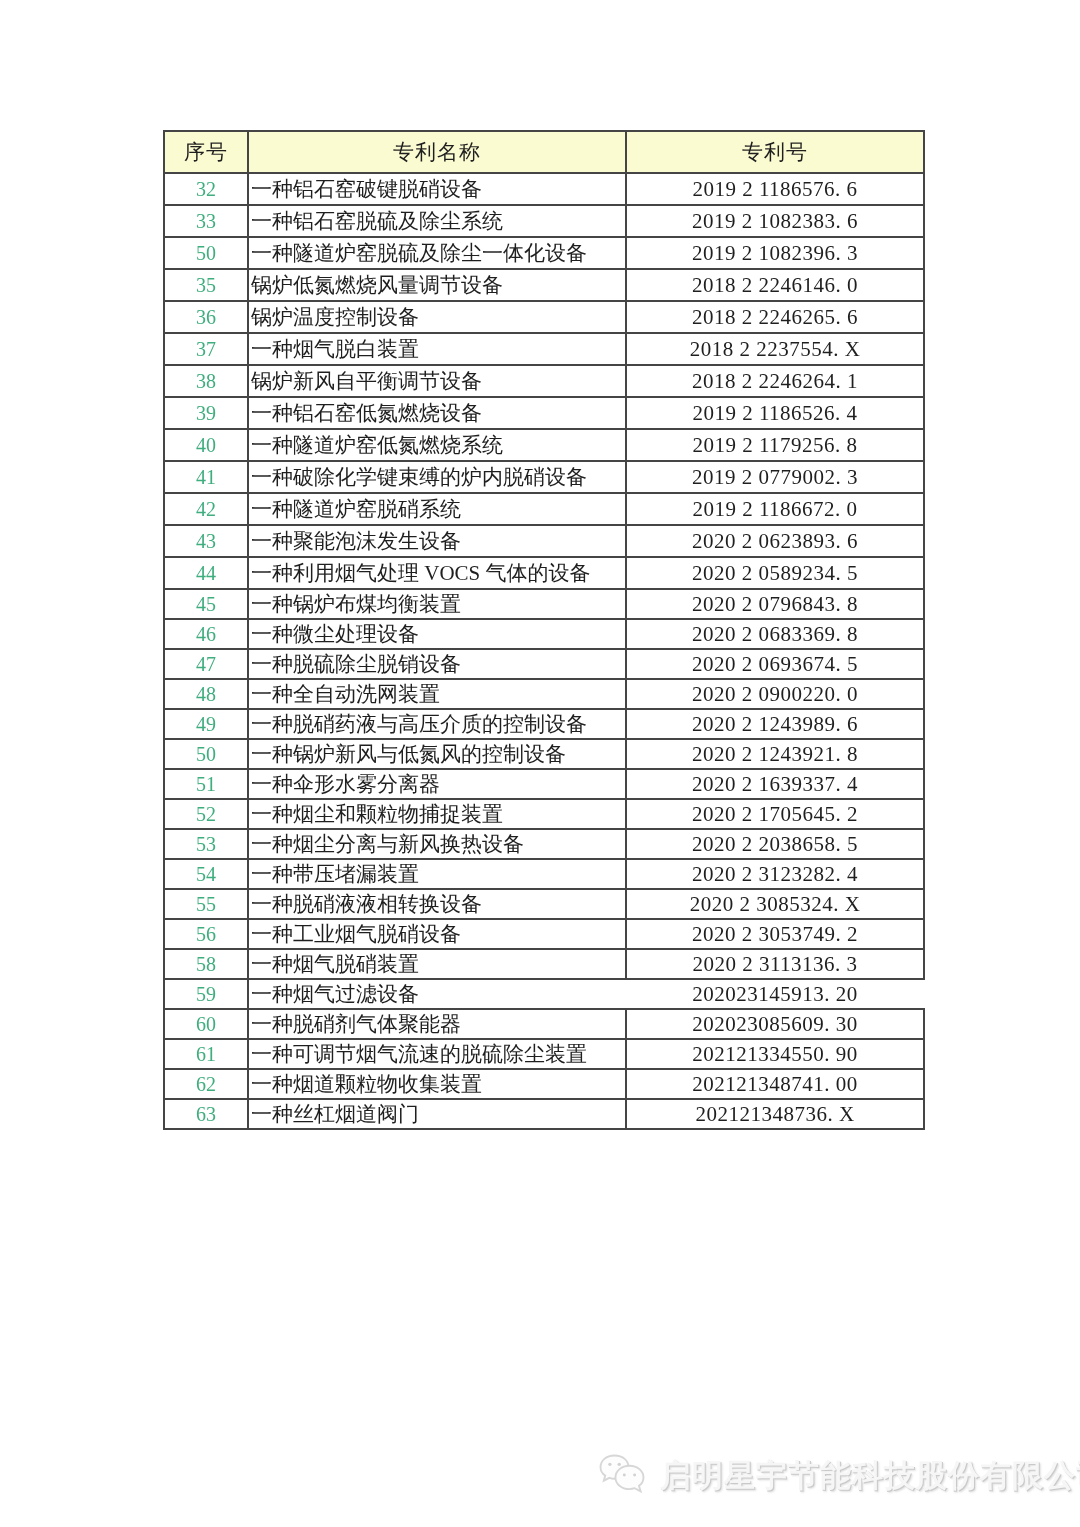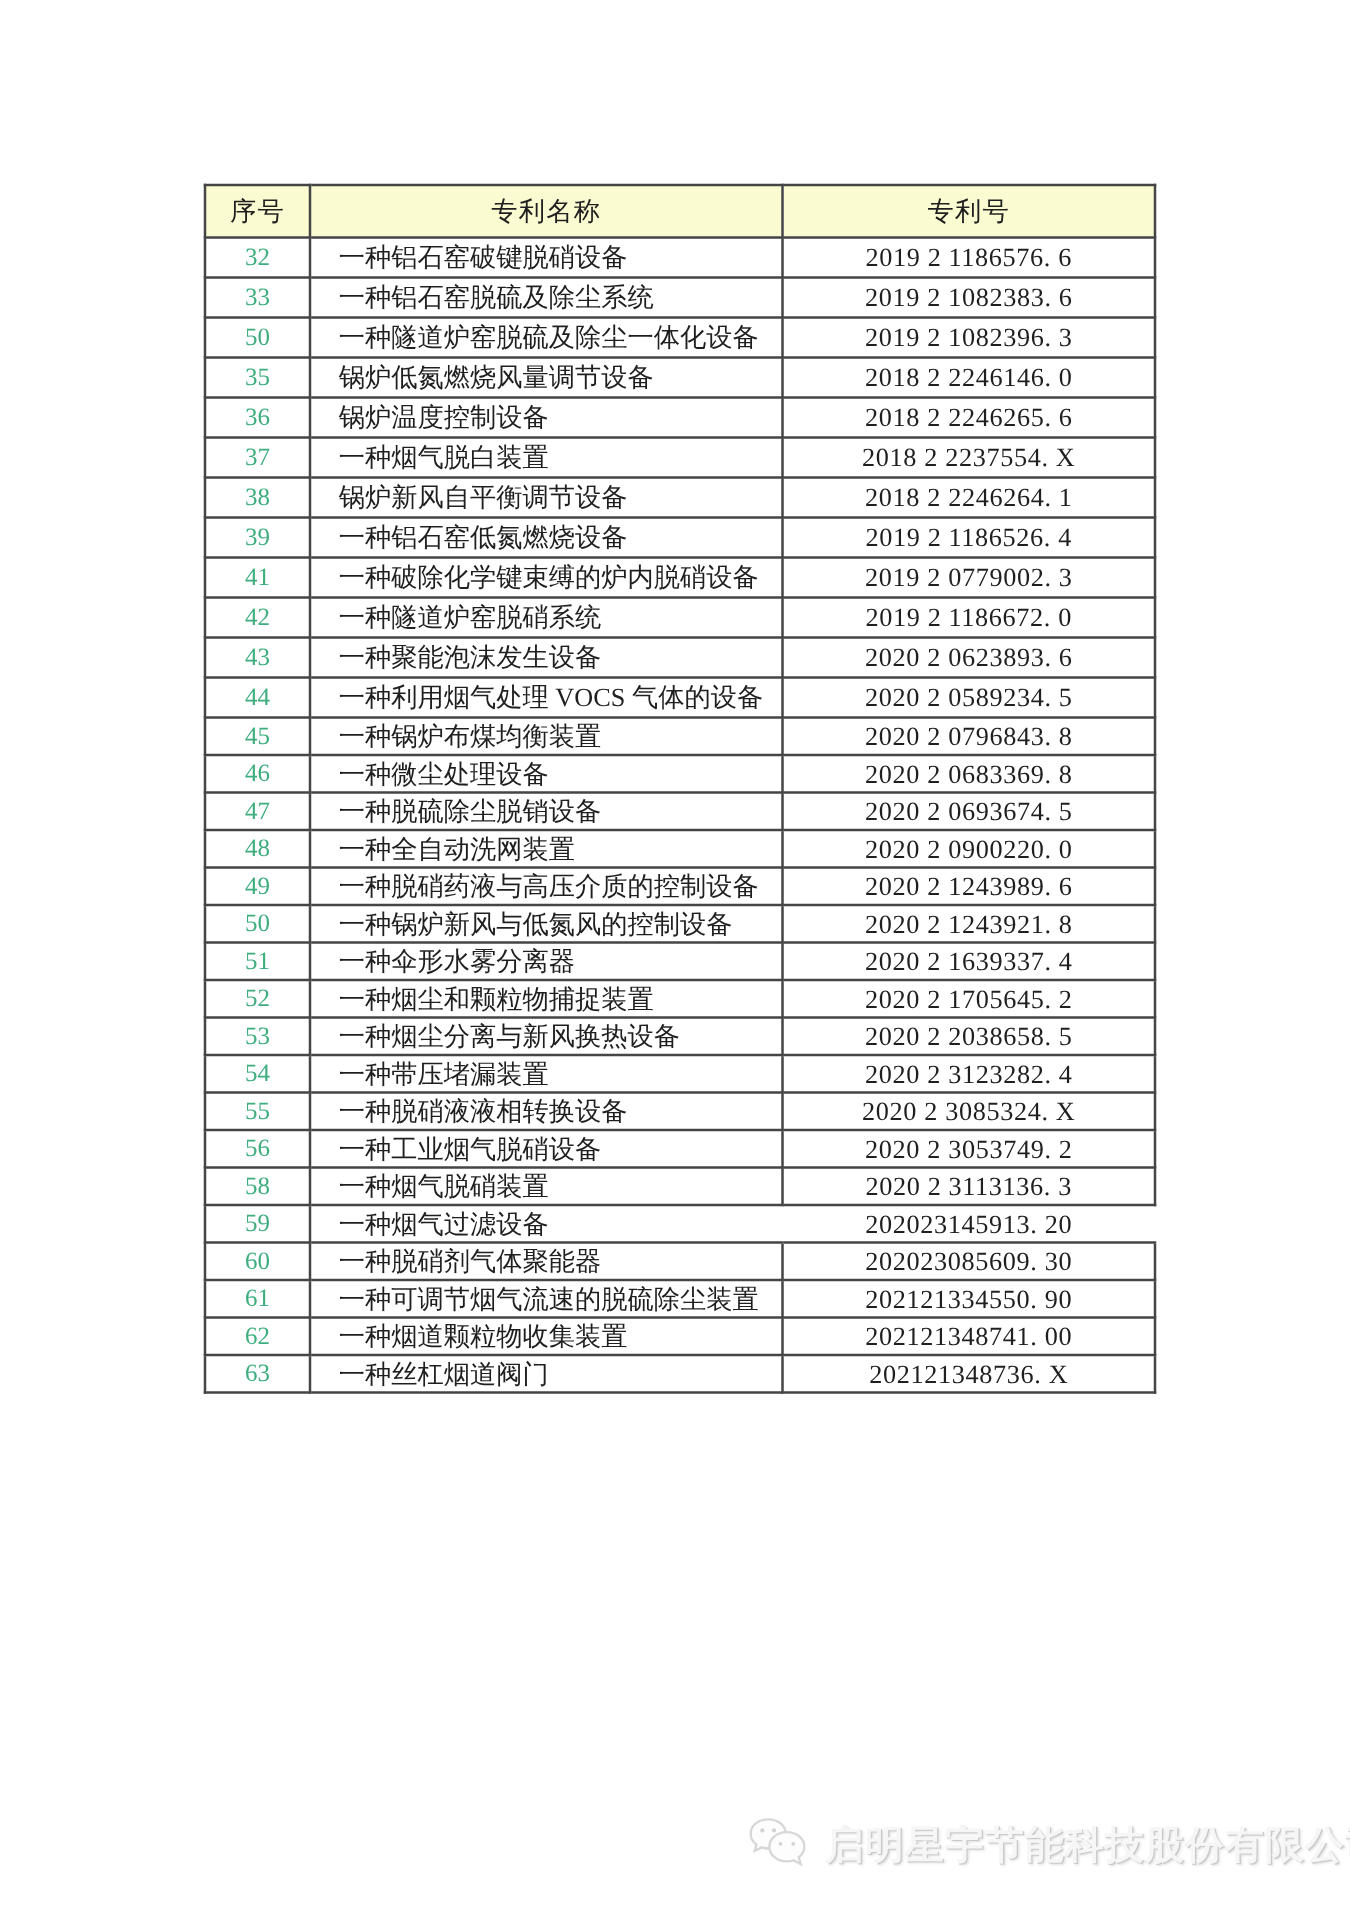--- a/index.html
+++ b/index.html
@@ -22,21 +22,20 @@
     overflow:hidden;
   }
   table.patent-table{
     position:absolute;
     left:163px;
     top:130px;
     width:760px;
     border-collapse:collapse;
     table-layout:fixed;
     border:2px solid var(--border-color);
-    margin-top:17px;
   }
   col.c1{width:84px;}
   col.c2{width:378px;}
   col.c3{width:298px;}
   th,td{
     border:2px solid var(--border-color);
     vertical-align:middle;
     overflow:hidden;
     white-space:nowrap;
   }
@@ -50,21 +49,21 @@
   }
   tbody tr.tall td{height:32px;}
   tbody tr.short td{height:29px;}
   td.serial{
     color:var(--serial-green);
     text-align:center;
     font-size:20px;
   }
   td.pname{
     text-align:left;
-    padding-left:22px;
+    padding-left:2px;
     font-size:21px;
   }
   td.pnumber{
     text-align:center;
     font-size:21px;
     letter-spacing:0.5px;
   }
   
   tr.broken-right td:nth-child(2){border-right-color:transparent;}
   tr.broken-right td:nth-child(3){border-left-color:transparent;border-right-color:transparent;}
@@ -137,20 +136,25 @@
     </tr>
         <tr class="tall">
       <td class="serial">38</td>
       <td class="pname">锅炉新风自平衡调节设备</td>
       <td class="pnumber">2018 2 2246264. 1</td>
     </tr>
         <tr class="tall">
       <td class="serial">39</td>
       <td class="pname">一种铝石窑低氮燃烧设备</td>
       <td class="pnumber">2019 2 1186526. 4</td>
+    </tr>
+        <tr class="tall">
+      <td class="serial">40</td>
+      <td class="pname">一种隧道炉窑低氮燃烧系统</td>
+      <td class="pnumber">2019 2 1179256. 8</td>
     </tr>
         <tr class="tall">
       <td class="serial">41</td>
       <td class="pname">一种破除化学键束缚的炉内脱硝设备</td>
       <td class="pnumber">2019 2 0779002. 3</td>
     </tr>
         <tr class="tall">
       <td class="serial">42</td>
       <td class="pname">一种隧道炉窑脱硝系统</td>
       <td class="pnumber">2019 2 1186672. 0</td>

